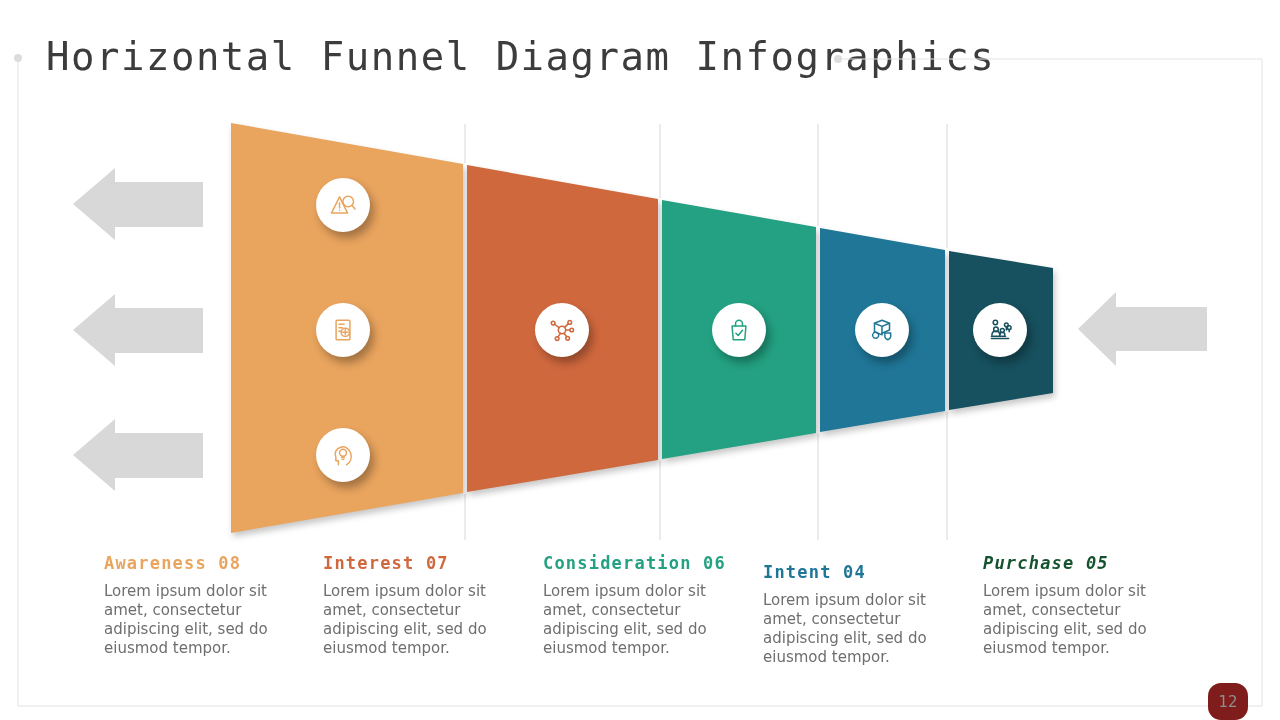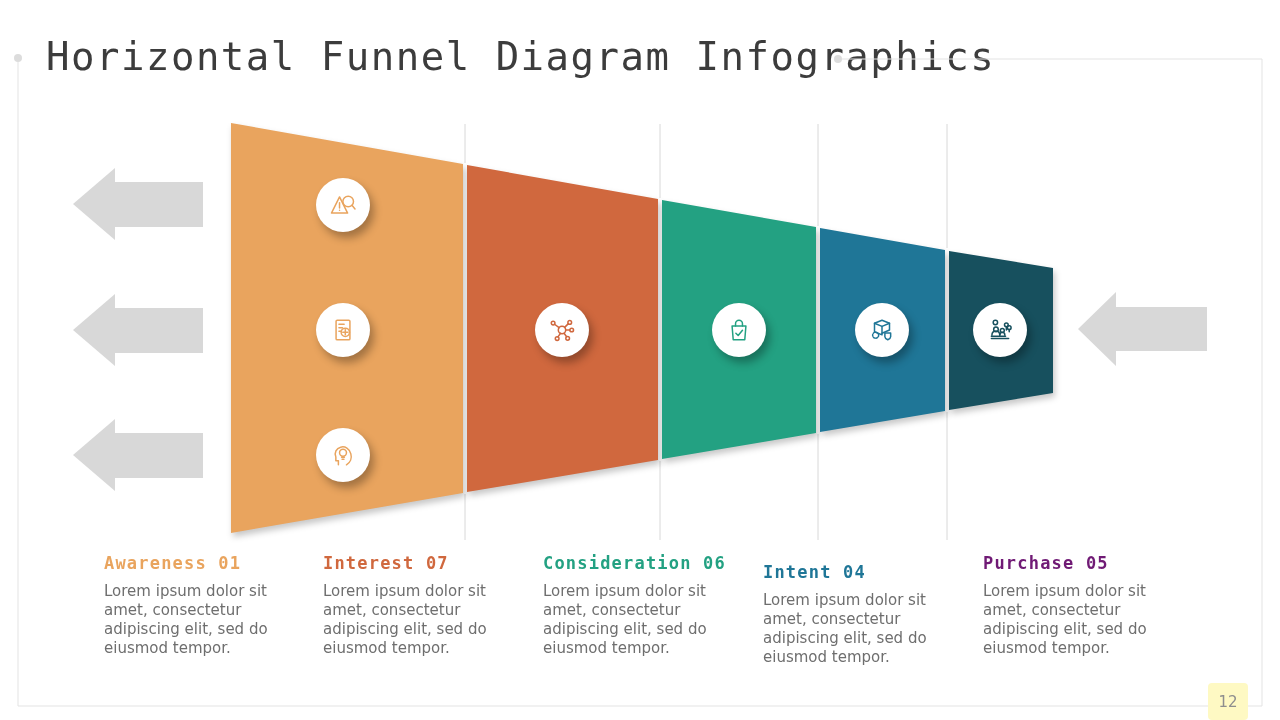--- a/index.html
+++ b/index.html
@@ -24,21 +24,21 @@
   .badge svg *{fill:none;stroke-width:1.3;stroke-linecap:round;stroke-linejoin:round;}
   .labels-row{position:absolute;left:0;top:0;width:1280px;height:720px;pointer-events:none;}
   .col{position:absolute;top:553px;width:200px;pointer-events:auto;}
   .col h3{
     margin:0 0 9px 0;font-family:"DejaVu Sans Mono","Liberation Mono",monospace;
     font-size:17px;font-weight:bold;letter-spacing:1.2px;white-space:nowrap;
   }
   .col p{margin:0;font-size:15px;line-height:19px;width:190px;}
   .page-badge{
     position:absolute;left:1208px;top:683px;width:40px;height:37px;
-    background:#fef9c3;border-radius:4px;
+    background:#7f1d1d;border-radius:13px;
     display:flex;align-items:center;justify-content:center;
     color:#8e8e8e;font-size:15px;
   }
 </style>
 </head>
 <body>
 
 <div class="slide">
 
   <h1 class="title" style="color: rgb(60, 60, 60);">Horizontal Funnel Diagram Infographics</h1>
@@ -151,37 +151,37 @@
       <line x1="5.5" y1="20.3" x2="20.5" y2="20.3"></line>
       <circle cx="18.5" cy="8.5" r="1.6"></circle>
       <circle cx="21" cy="11" r="1.6"></circle>
       <line x1="18.5" y1="10.1" x2="18.5" y2="13"></line>
       <line x1="21" y1="12.6" x2="21" y2="14.5"></line>
     </svg>
   </div>
 
   <div class="labels-row" style="color: rgb(110, 110, 110);">
     <div class="col" style="left:104px;">
-      <h3 style="color: rgb(233, 164, 94);">Awareness 01</h3>
+      <h3 style="color: rgb(233, 164, 94);">Awareness 08</h3>
       <p>Lorem ipsum dolor sit amet, consectetur adipiscing elit, sed do eiusmod tempor.</p>
     </div>
     <div class="col" style="left:323px;">
       <h3 style="color: rgb(208, 104, 62);">Interest 07</h3>
       <p>Lorem ipsum dolor sit amet, consectetur adipiscing elit, sed do eiusmod tempor.</p>
     </div>
     <div class="col" style="left:543px;">
       <h3 style="color: rgb(35, 161, 130);">Consideration 06</h3>
       <p>Lorem ipsum dolor sit amet, consectetur adipiscing elit, sed do eiusmod tempor.</p>
     </div>
     <div class="col" style="left:763px;">
       <h3 style="color: rgb(31, 118, 151); margin-top: 9px;">Intent 04</h3>
       <p>Lorem ipsum dolor sit amet, consectetur adipiscing elit, sed do eiusmod tempor.</p>
     </div>
     <div class="col" style="left:983px;">
-      <h3 style="color: #701a75;">Purchase 05</h3>
+      <h3 style="color: #14532d; font-style: italic;">Purchase 05</h3>
       <p>Lorem ipsum dolor sit amet, consectetur adipiscing elit, sed do eiusmod tempor.</p>
     </div>
   </div>
 
   <div class="page-badge">
     <span>12</span>
   </div>
 
 </div>
 

